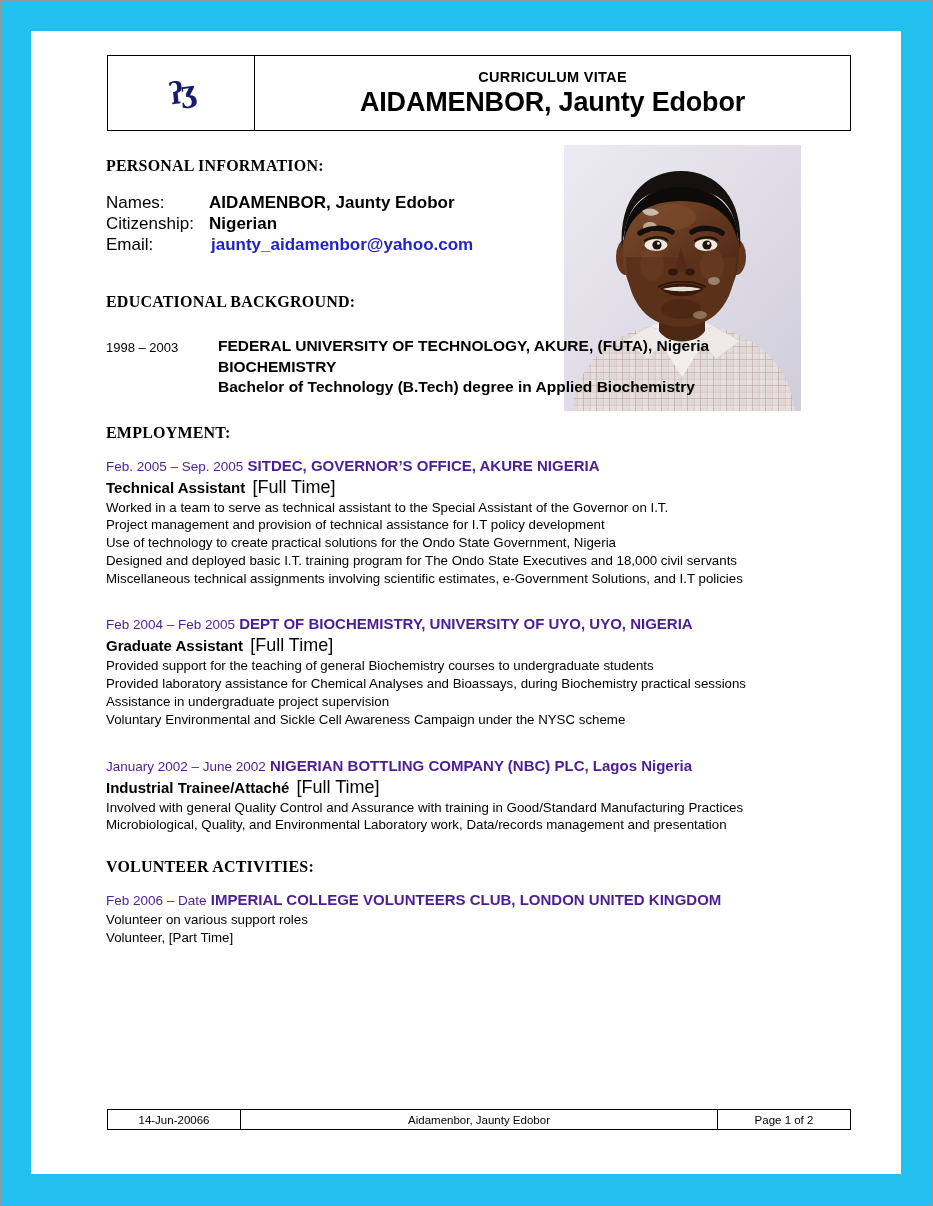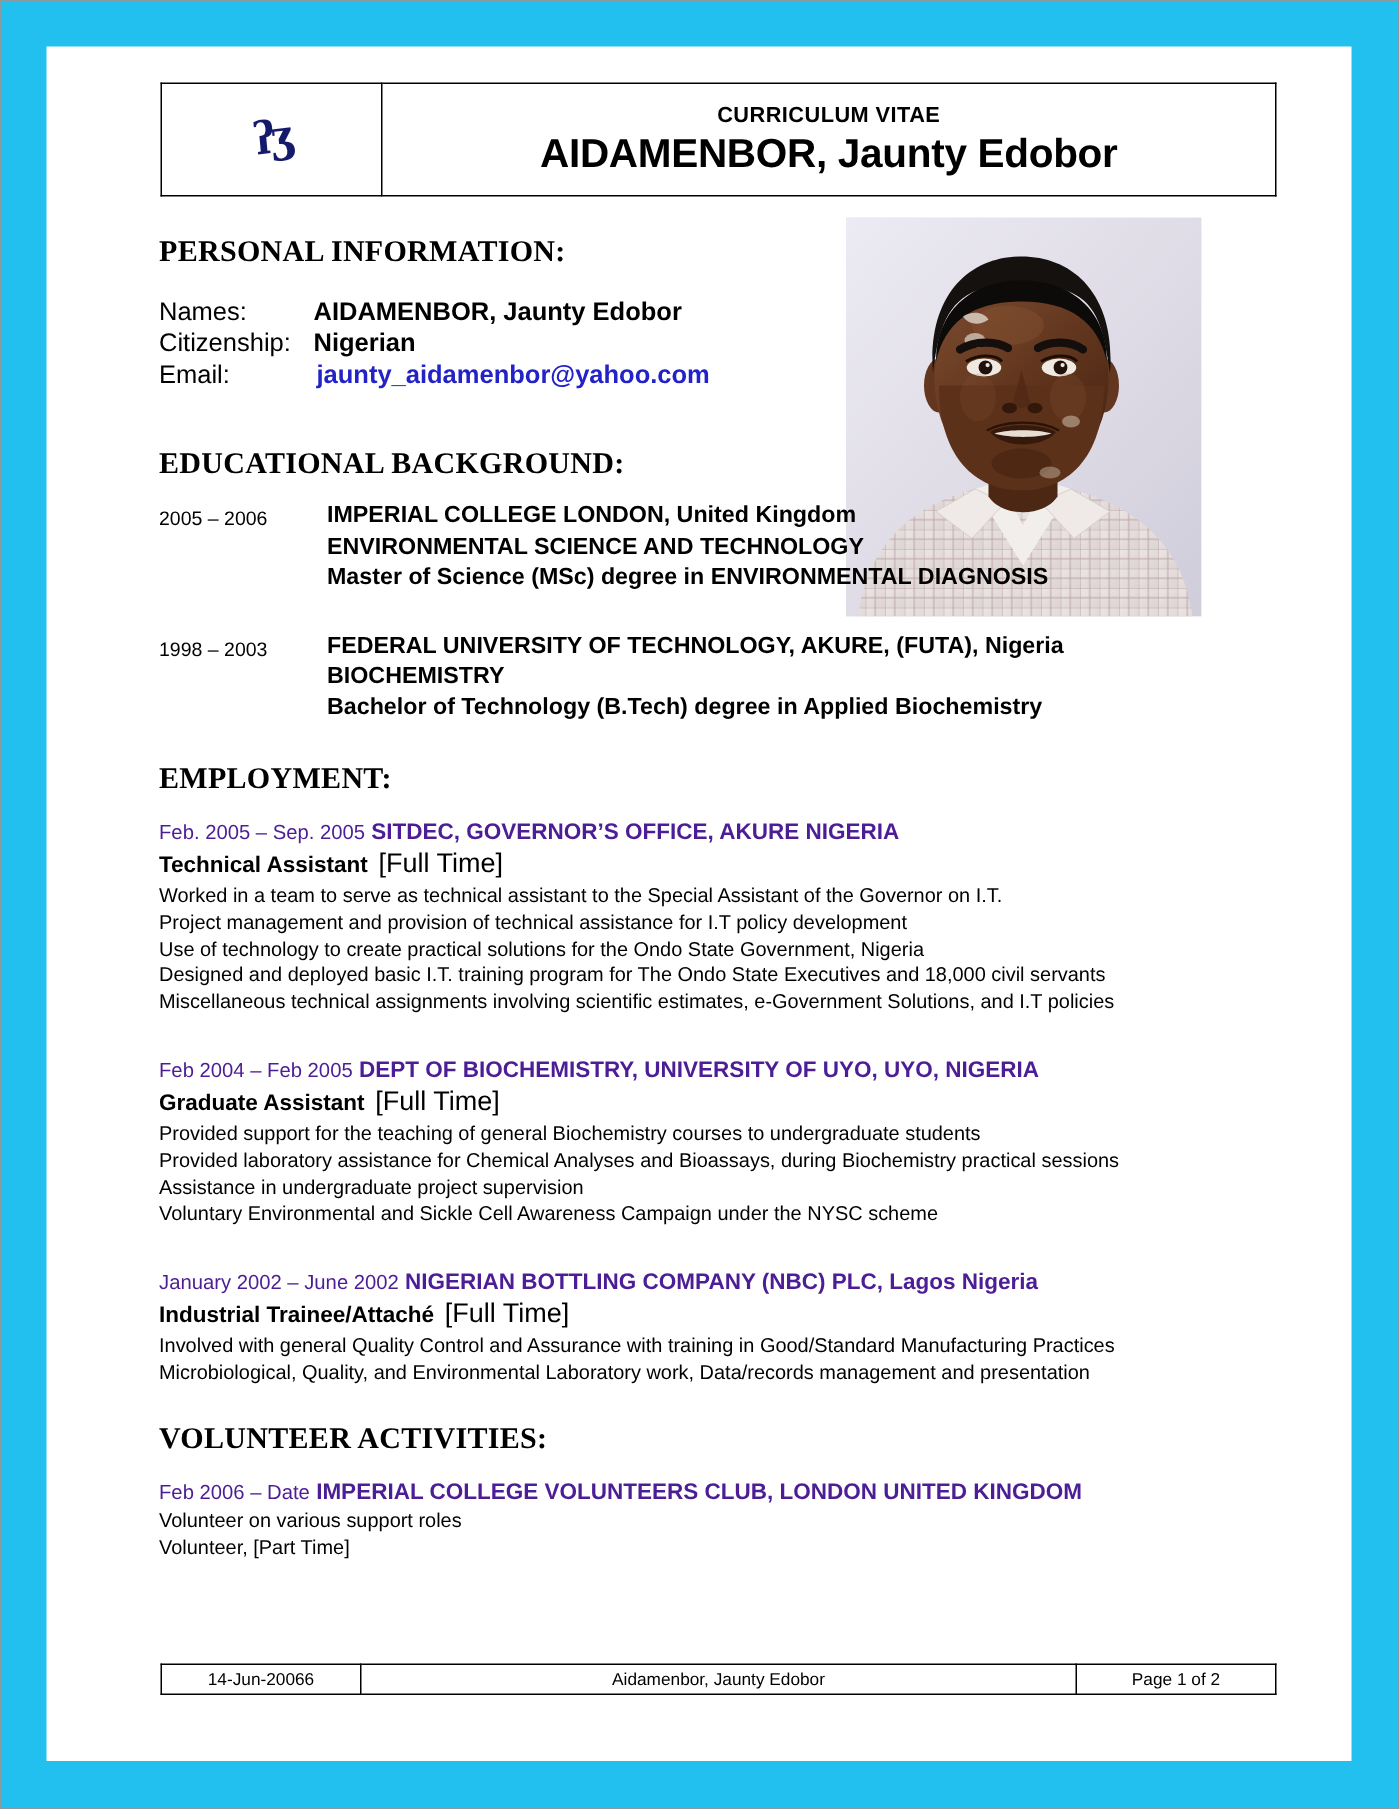--- a/index.html
+++ b/index.html
@@ -85,21 +85,21 @@
     font-weight: bold;
     color: #000;
     margin-top: 2px;
     letter-spacing: -0.2px;
   }
 
   
   .sec-head {
     font-family: "Liberation Serif", serif;
     font-weight: bold;
-    font-size: 20px;
+    font-size: 16px;
     color: #000;
     letter-spacing: 0.2px;
   }
 
   
   #personal-block { margin-top: 26px; }
   .pi-rows { margin-top: 17px; }
   .pi-row {
     display: flex;
     font-size: 17px;
@@ -324,28 +324,20 @@
           <div class="pi-row">
             <span class="pi-label">Email:</span>
             <span class="pi-value email">jaunty_aidamenbor@yahoo.com</span>
           </div>
         </div>
       </div>
 
       <div id="education-block">
         <div class="sec-head">EDUCATIONAL BACKGROUND:</div>
 
-        <div class="edu-entry">
-          <div class="edu-date">2005 – 2006</div>
-          <div class="edu-lines">
-            <div>IMPERIAL COLLEGE LONDON, United Kingdom</div>
-            <div>ENVIRONMENTAL SCIENCE AND TECHNOLOGY</div>
-            <div>Master of Science (MSc) degree in ENVIRONMENTAL DIAGNOSIS</div>
-          </div>
-        </div>
 
         <div class="edu-entry second">
           <div class="edu-date">1998 – 2003</div>
           <div class="edu-lines">
             <div>FEDERAL UNIVERSITY OF TECHNOLOGY, AKURE, (FUTA), Nigeria</div>
             <div>BIOCHEMISTRY</div>
             <div>Bachelor of Technology (B.Tech) degree in Applied Biochemistry</div>
           </div>
         </div>
       </div>

